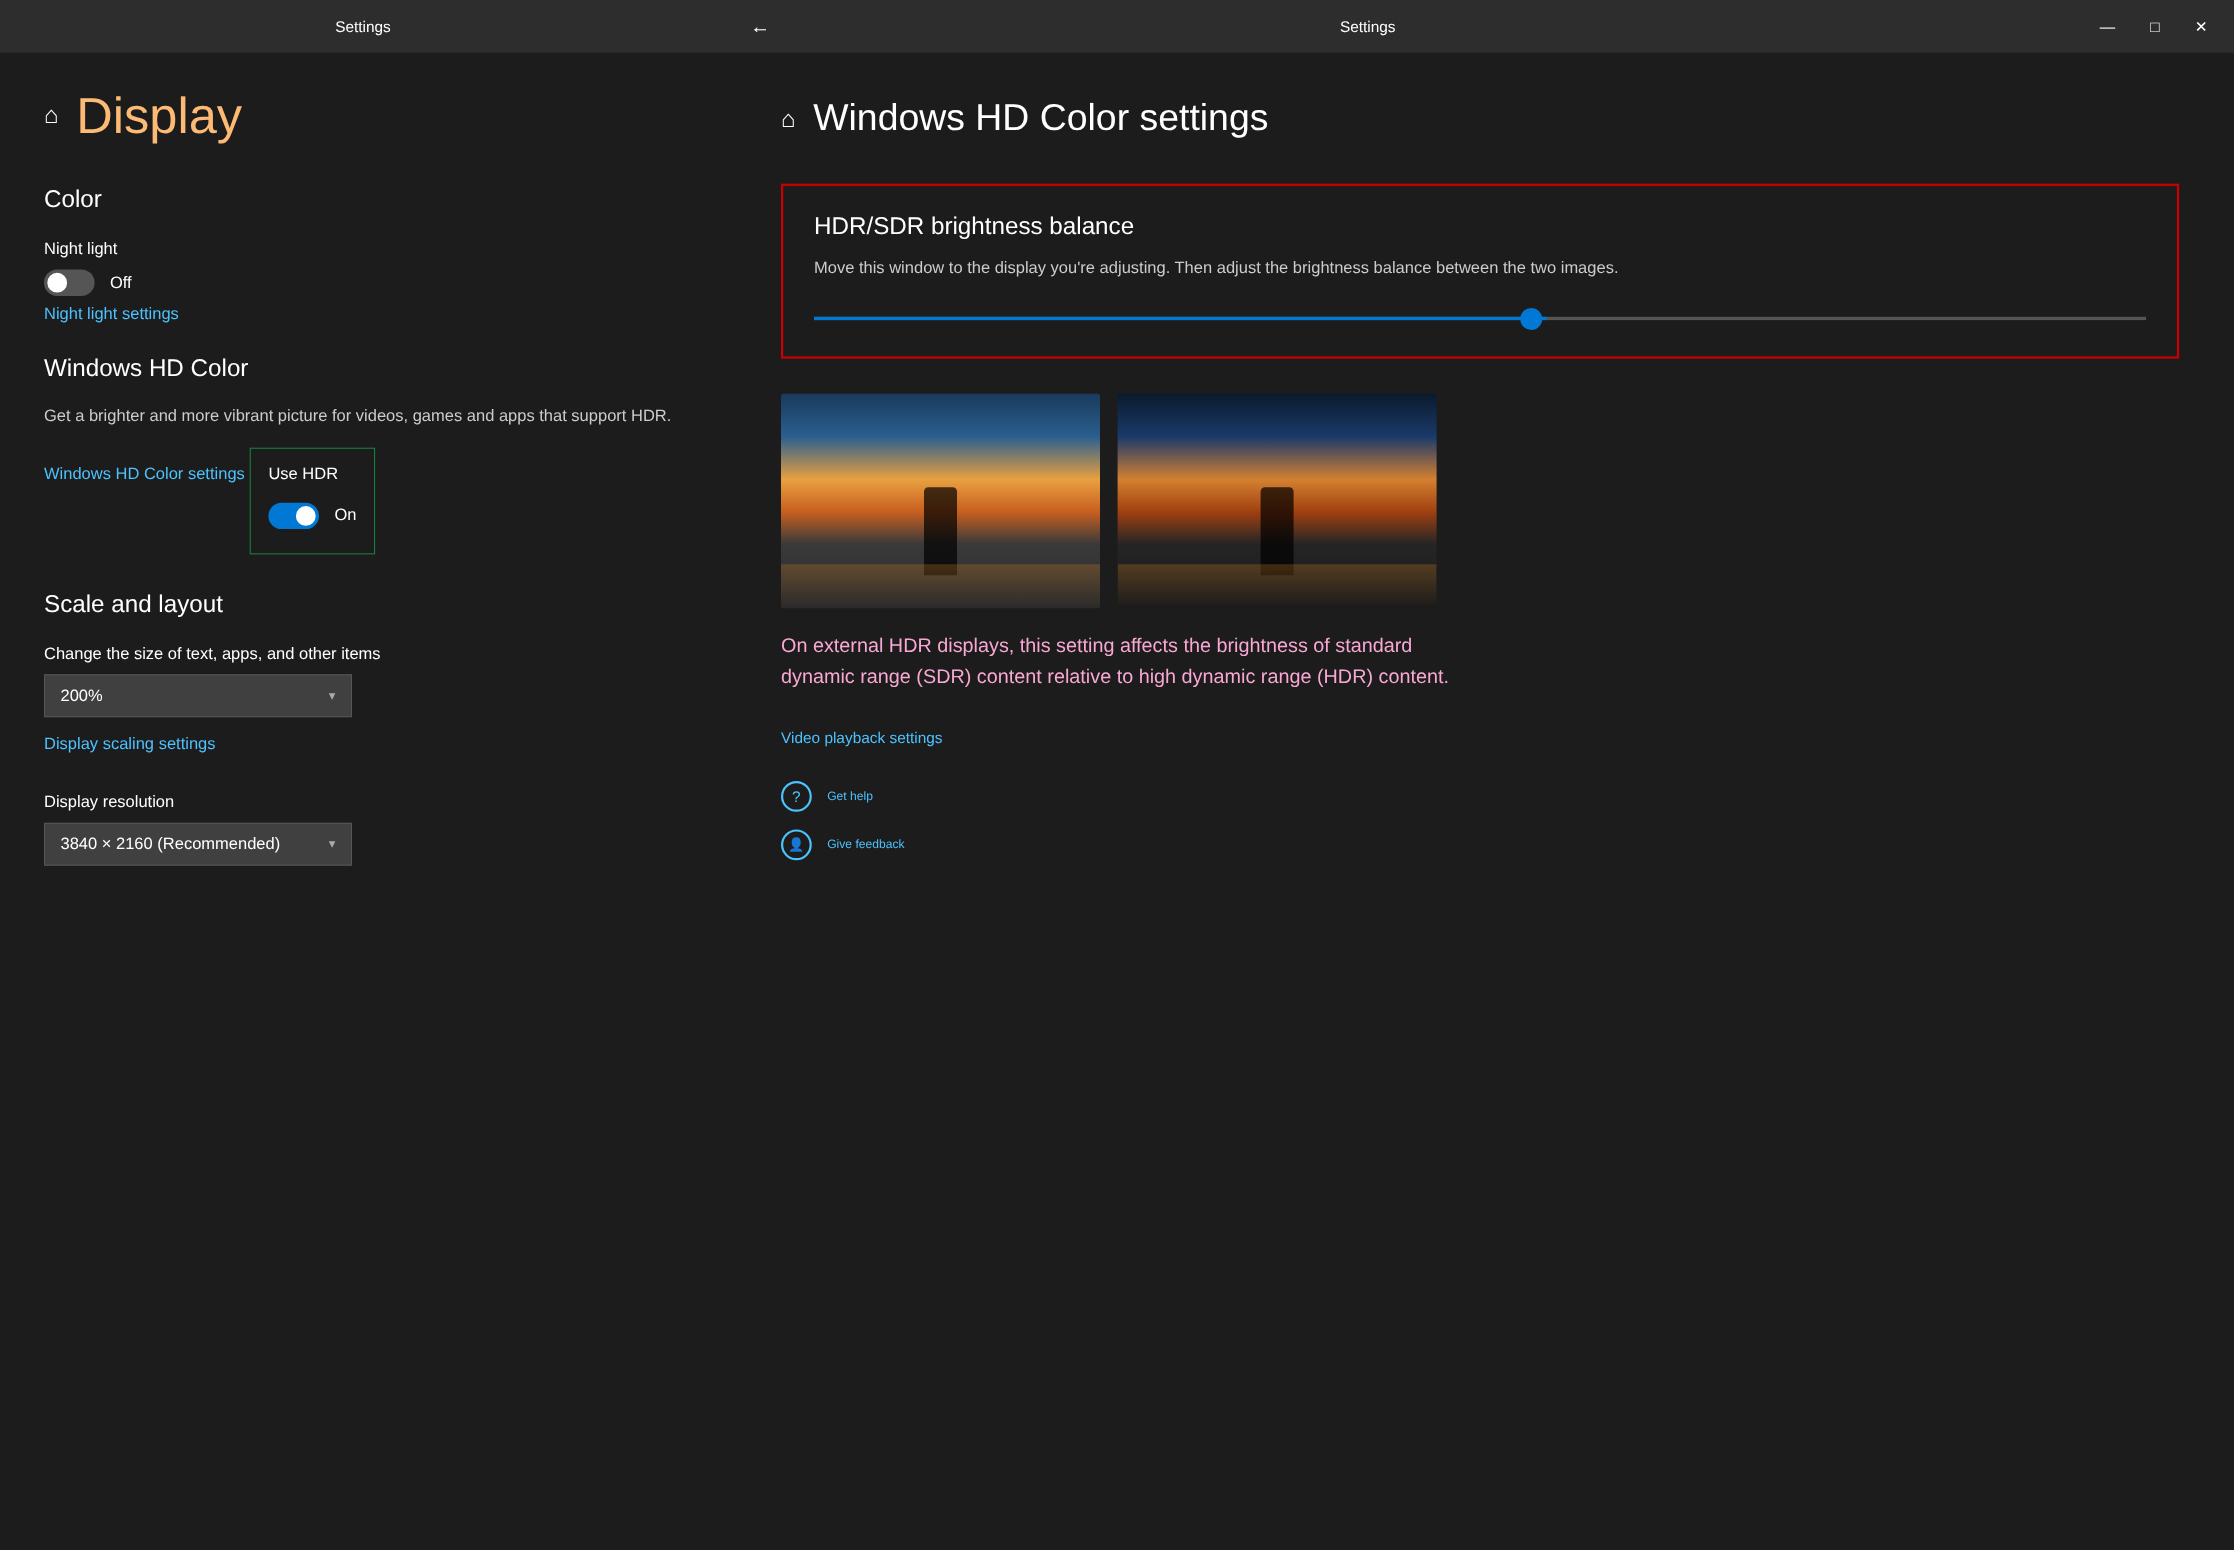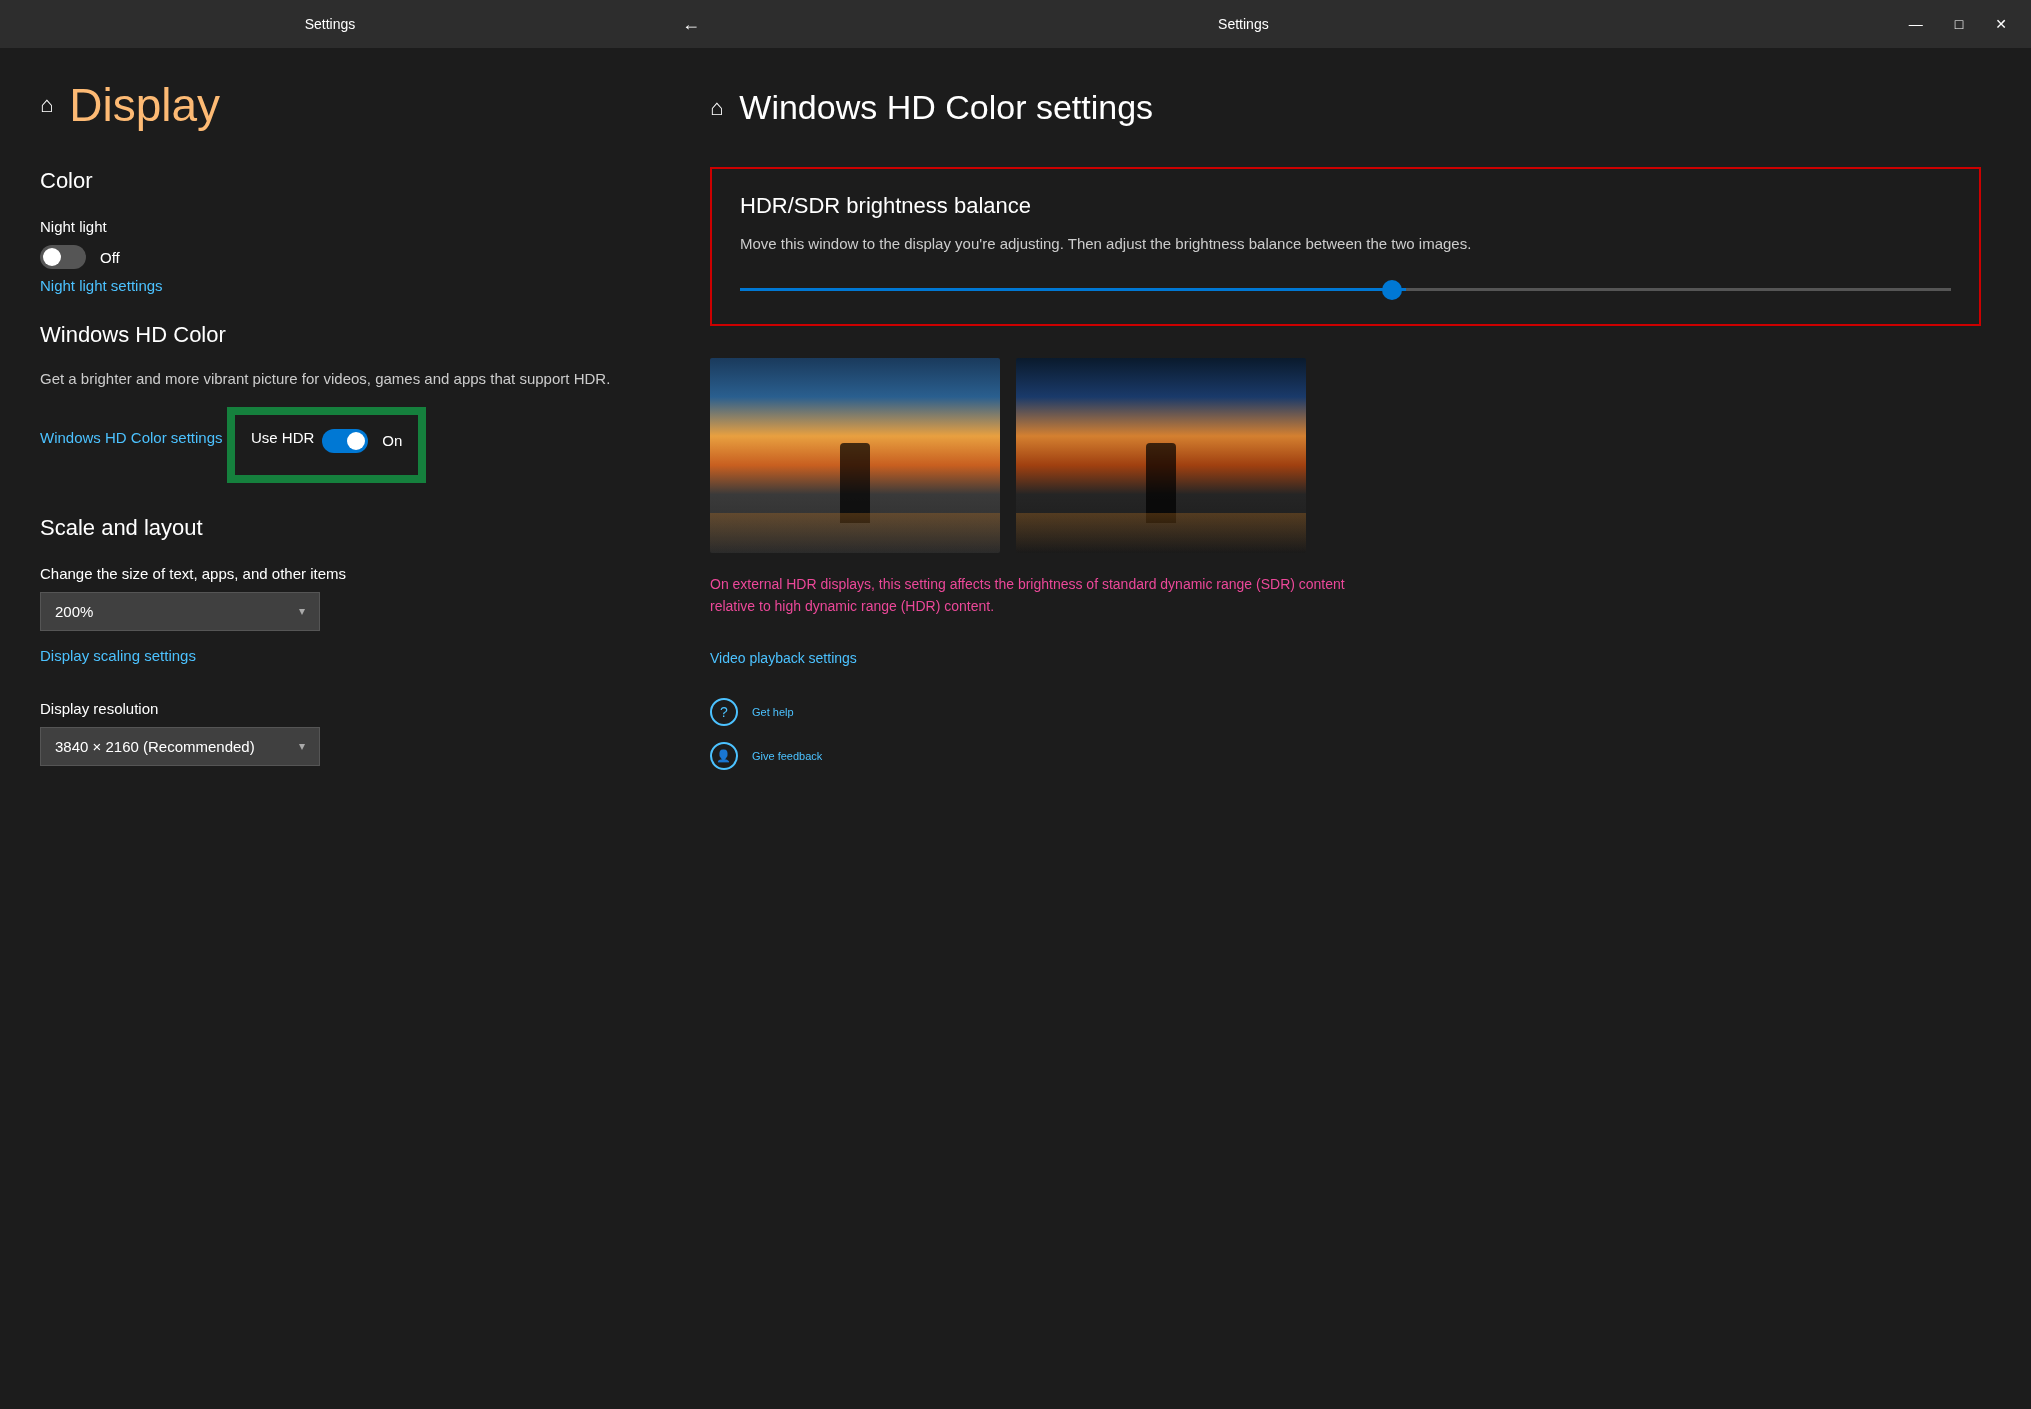--- a/index.html
+++ b/index.html
@@ -125,24 +125,25 @@
       margin-bottom: 28px;
       display: inline-block;
     }
 
     .section-divider {
       margin-bottom: 20px;
     }
 
     
     .hdr-box {
-      border: 8px solid #15803d;
+      border: 1px solid #15803d;
       padding: 14px 16px;
       margin-bottom: 32px;
       display: inline-flex;
+      flex-direction: column;
       gap: 8px;
     }
 
     .description-text {
       color: #cccccc;
       font-size: 15px;
       line-height: 1.5;
       margin-bottom: 16px;
     }
 
@@ -338,22 +339,22 @@
     .img-reflection {
       position: absolute;
       bottom: 0;
       left: 0;
       right: 0;
       height: 40px;
       background: linear-gradient(to bottom, rgba(200,120,30,0.3), transparent);
     }
 
     .caption-text {
-      color: #ec4899;
-      font-size: 14px;
+      color: #f9a8d4;
+      font-size: 18px;
       line-height: 1.6;
       margin-bottom: 32px;
       max-width: 640px;
     }
 
     .related-title {
       color: #ffffff;
       font-size: 20px;
       font-weight: 400;
       margin-bottom: 16px;

